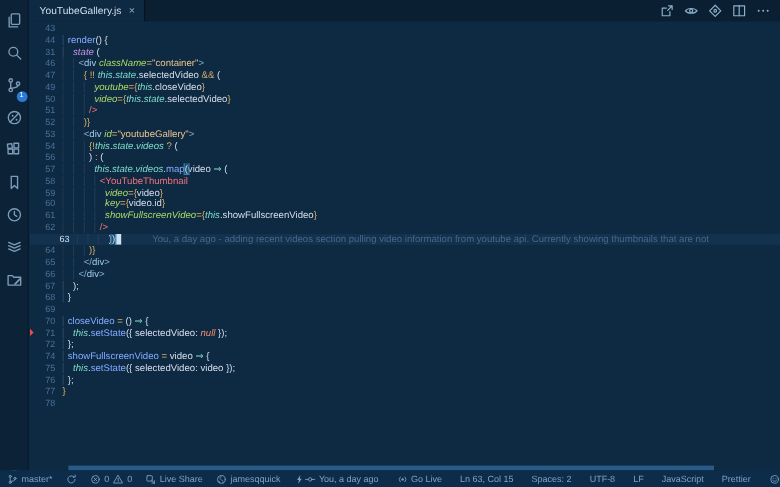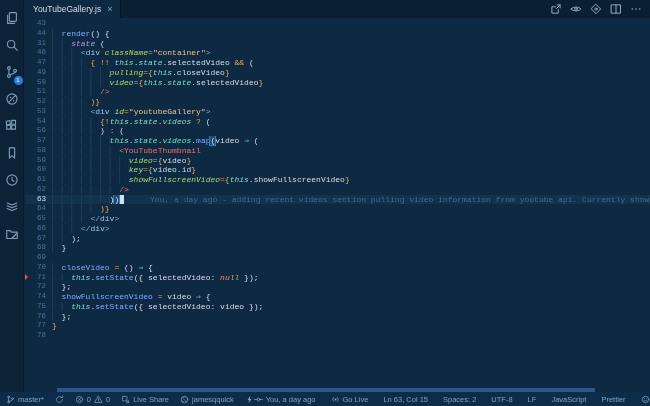--- a/index.html
+++ b/index.html
@@ -28,22 +28,22 @@
   #tab .close { color:#8aa6bd; font-size:9px; line-height:1; }
   #editor-actions { margin-left:auto; display:flex; align-items:center; gap:8px;
     padding-right:8px; color:#8fb0c9; }
   #editor-actions .ea { width:12px; height:12px; cursor:pointer; }
   #editor-actions svg { width:12px; height:12px; display:block; }
 
   
   #editor { position:absolute; left:25px; top:18px; right:0; height:374px; background:#0e2a43; }
   #lines { position:absolute; left:0; top:1px; right:0; }
   .line { position:relative; height:9.75px; display:flex; white-space:pre;
-    font-family:Liberation Mono, monospace; font-size:8px; line-height:9.75px; }
-  .line.current { background:#133párt; }
+    font-family:Liberation Sans, sans-serif; font-size:8px; line-height:9.75px; }
+  .line.current { background:#133párt;padding-left:12px; }
   .line.current { background:#13324e; }
   .ln { width:21px; flex:0 0 21px; text-align:right; color:#49719a; font-size:7.5px;
     padding-right:0; user-select:none; }
   .line.current .ln { color:#cfe2f3; }
   .lc { position:relative; padding-left:6px; flex:1; color:#d6deeb; overflow:hidden; }
   .tk { white-space:pre; }
   .t  { color:#d6deeb; }
   .kw { color:#c792ea; font-style:italic; }
   .fn { color:#82aaff; }
   .th { color:#7fdbca; font-style:italic; }
@@ -174,21 +174,21 @@
     </div>
 </div>
 
 <div id="editor">
   <div id="lines">
       <div class="line"><span class="ln">43</span><span class="lc"></span></div>
       <div class="line"><span class="ln">44</span><span class="lc"><span class="tk ws">  </span><span class="tk fn">render</span><span class="tk t">() {</span></span></div>
       <div class="line"><span class="ln">31</span><span class="lc"><span class="tk ws">    </span><span class="tk kw">state</span><span class="tk t"> (</span></span></div>
       <div class="line"><span class="ln">46</span><span class="lc"><span class="tk ws">      </span><span class="tk tp">&lt;</span><span class="tk tg">div</span><span class="tk t"> </span><span class="tk at">className</span><span class="tk op">=</span><span class="tk st">"container"</span><span class="tk tp">&gt;</span></span></div>
       <div class="line"><span class="ln">47</span><span class="lc"><span class="tk ws">        </span><span class="tk jb">{</span><span class="tk t"> </span><span class="tk op">!!</span><span class="tk t"> </span><span class="tk th">this</span><span class="tk t">.</span><span class="tk th">state</span><span class="tk t">.</span><span class="tk t">selectedVideo</span><span class="tk t"> </span><span class="tk op">&amp;&amp;</span><span class="tk t"> (</span></span></div>
-      <div class="line"><span class="ln">49</span><span class="lc"><span class="tk ws">            </span><span class="tk at">pulling</span><span class="tk op">=</span><span class="tk jb">{</span><span class="tk th">this</span><span class="tk t">.</span><span class="tk t">closeVideo</span><span class="tk jb">}</span></span></div>
+      <div class="line"><span class="ln">49</span><span class="lc"><span class="tk ws">            </span><span class="tk at">youtube</span><span class="tk op">=</span><span class="tk jb">{</span><span class="tk th">this</span><span class="tk t">.</span><span class="tk t">closeVideo</span><span class="tk jb">}</span></span></div>
       <div class="line"><span class="ln">50</span><span class="lc"><span class="tk ws">            </span><span class="tk at">video</span><span class="tk op">=</span><span class="tk jb">{</span><span class="tk th">this</span><span class="tk t">.</span><span class="tk th">state</span><span class="tk t">.</span><span class="tk t">selectedVideo</span><span class="tk jb">}</span></span></div>
       <div class="line"><span class="ln">51</span><span class="lc"><span class="tk ws">          </span><span class="tk cm">/&gt;</span></span></div>
       <div class="line"><span class="ln">52</span><span class="lc"><span class="tk ws">        </span><span class="tk jb">)}</span></span></div>
       <div class="line"><span class="ln">53</span><span class="lc"><span class="tk ws">        </span><span class="tk tp">&lt;</span><span class="tk tg">div</span><span class="tk t"> </span><span class="tk at">id</span><span class="tk op">=</span><span class="tk st">"youtubeGallery"</span><span class="tk tp">&gt;</span></span></div>
       <div class="line"><span class="ln">54</span><span class="lc"><span class="tk ws">          </span><span class="tk jb">{</span><span class="tk op">!</span><span class="tk th">this</span><span class="tk t">.</span><span class="tk th">state</span><span class="tk t">.</span><span class="tk th">videos</span><span class="tk t"> </span><span class="tk op">?</span><span class="tk t"> (</span></span></div>
       <div class="line"><span class="ln">56</span><span class="lc"><span class="tk ws">          </span><span class="tk t">)</span><span class="tk t"> </span><span class="tk op">:</span><span class="tk t"> (</span></span></div>
       <div class="line"><span class="ln">57</span><span class="lc"><span class="tk ws">            </span><span class="tk th">this</span><span class="tk t">.</span><span class="tk th">state</span><span class="tk t">.</span><span class="tk th">videos</span><span class="tk t">.</span><span class="tk fn">map</span><span class="tk bm">(</span><span class="tk t">video</span><span class="tk t"> </span><span class="tk ar">⇒</span><span class="tk t"> (</span></span></div>
       <div class="line"><span class="ln">58</span><span class="lc"><span class="tk ws">              </span><span class="tk cm">&lt;YouTubeThumbnail</span></span></div>
       <div class="line"><span class="ln">59</span><span class="lc"><span class="tk ws">                </span><span class="tk at">video</span><span class="tk op">=</span><span class="tk jb">{</span><span class="tk t">video</span><span class="tk jb">}</span></span></div>
       <div class="line"><span class="ln">60</span><span class="lc"><span class="tk ws">                </span><span class="tk at">key</span><span class="tk op">=</span><span class="tk jb">{</span><span class="tk t">video</span><span class="tk t">.</span><span class="tk t">id</span><span class="tk jb">}</span></span></div>

